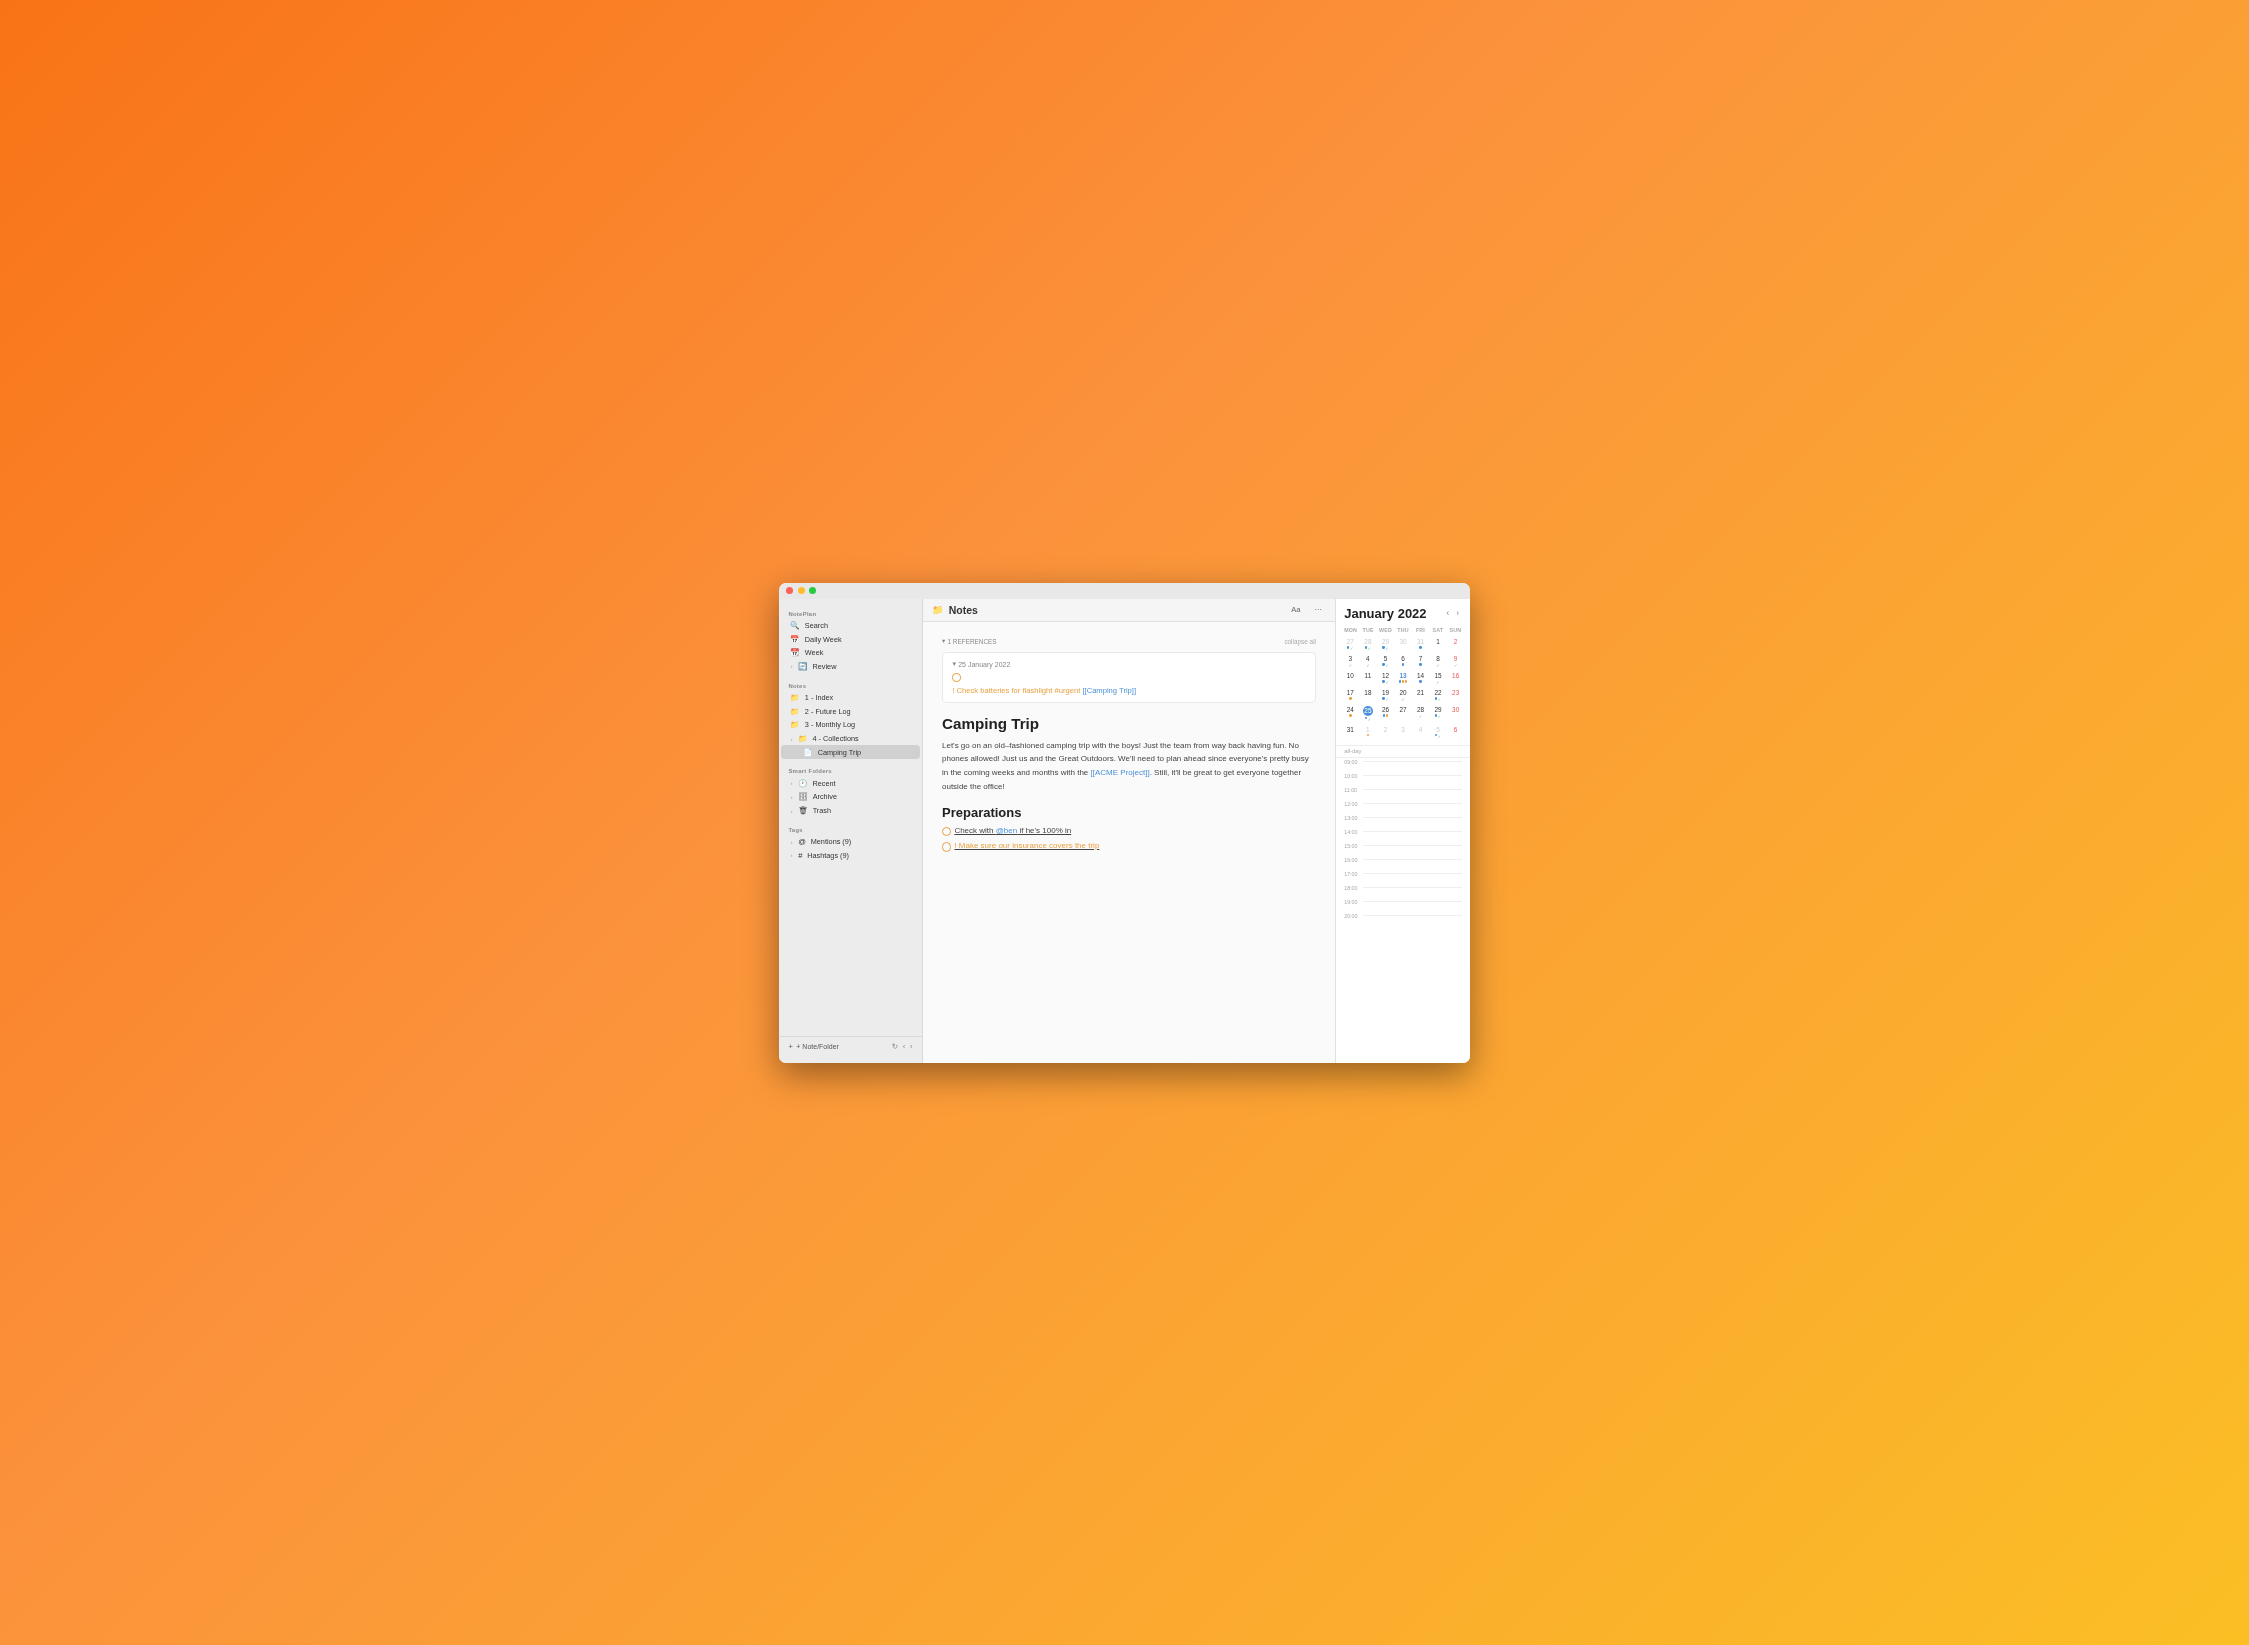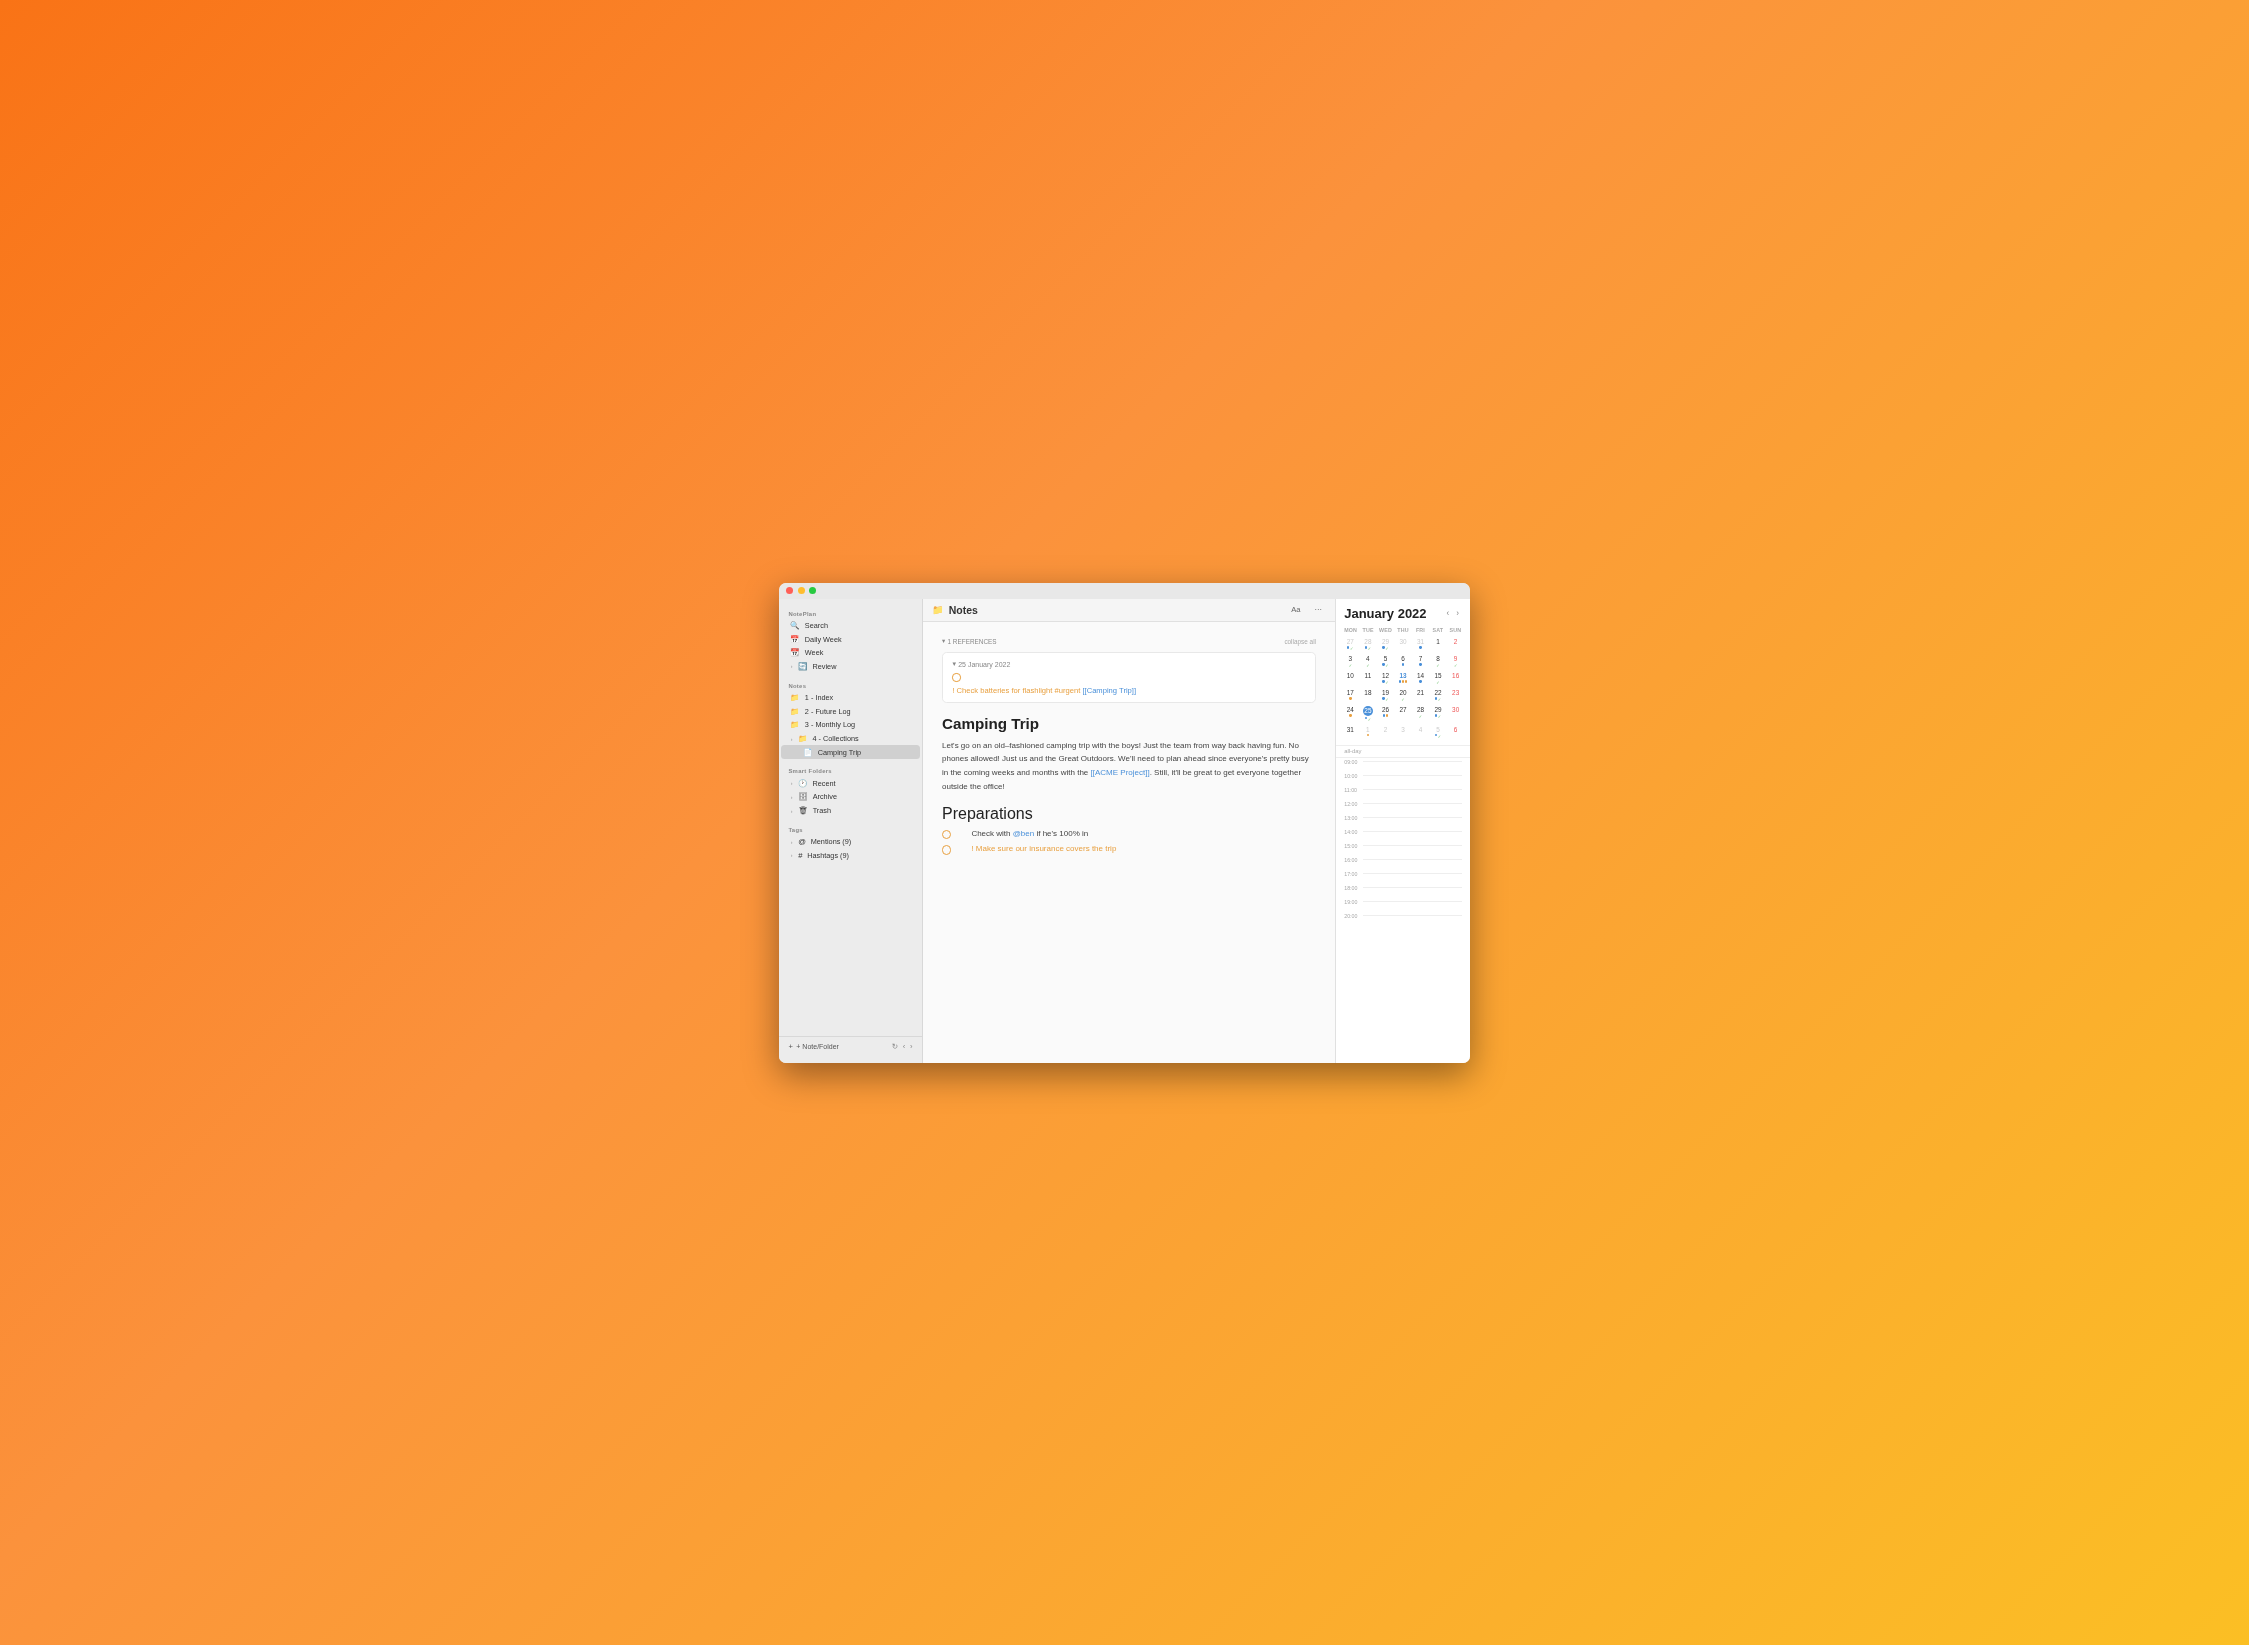--- a/index.html
+++ b/index.html
@@ -190,38 +190,39 @@
       margin-top: 0.6px;
     }
     
     .note-heading {
       font-size: 15.2px;
       font-weight: 700;
       color: #222;
       margin: 11.7px 0 7px;
     }
     .note-heading2 {
-      font-size: 16px;
-      font-weight: 400;
+      font-size: 13px;
+      font-weight: 700;
       color: #222;
       margin: 11.7px 0 5.9px;
     }
     .note-body {
       font-size: 8px;
       color: #444;
       line-height: 1.7;
       margin-bottom: 9.4px;
     }
     .task-item {
       display: flex;
       align-items: flex-start;
-      gap: 20px;
+      gap: 3px;
       font-size: 8px;
       color: #444;
       margin-bottom: 4.7px;
+      text-decoration: underline;
     }
     .task-circle {
       width: 9.4px;
       height: 9.4px;
       border: 0.9px solid #e8a040;
       border-radius: 50%;
       flex-shrink: 0;
       margin-top: 1.2px;
     }
     

